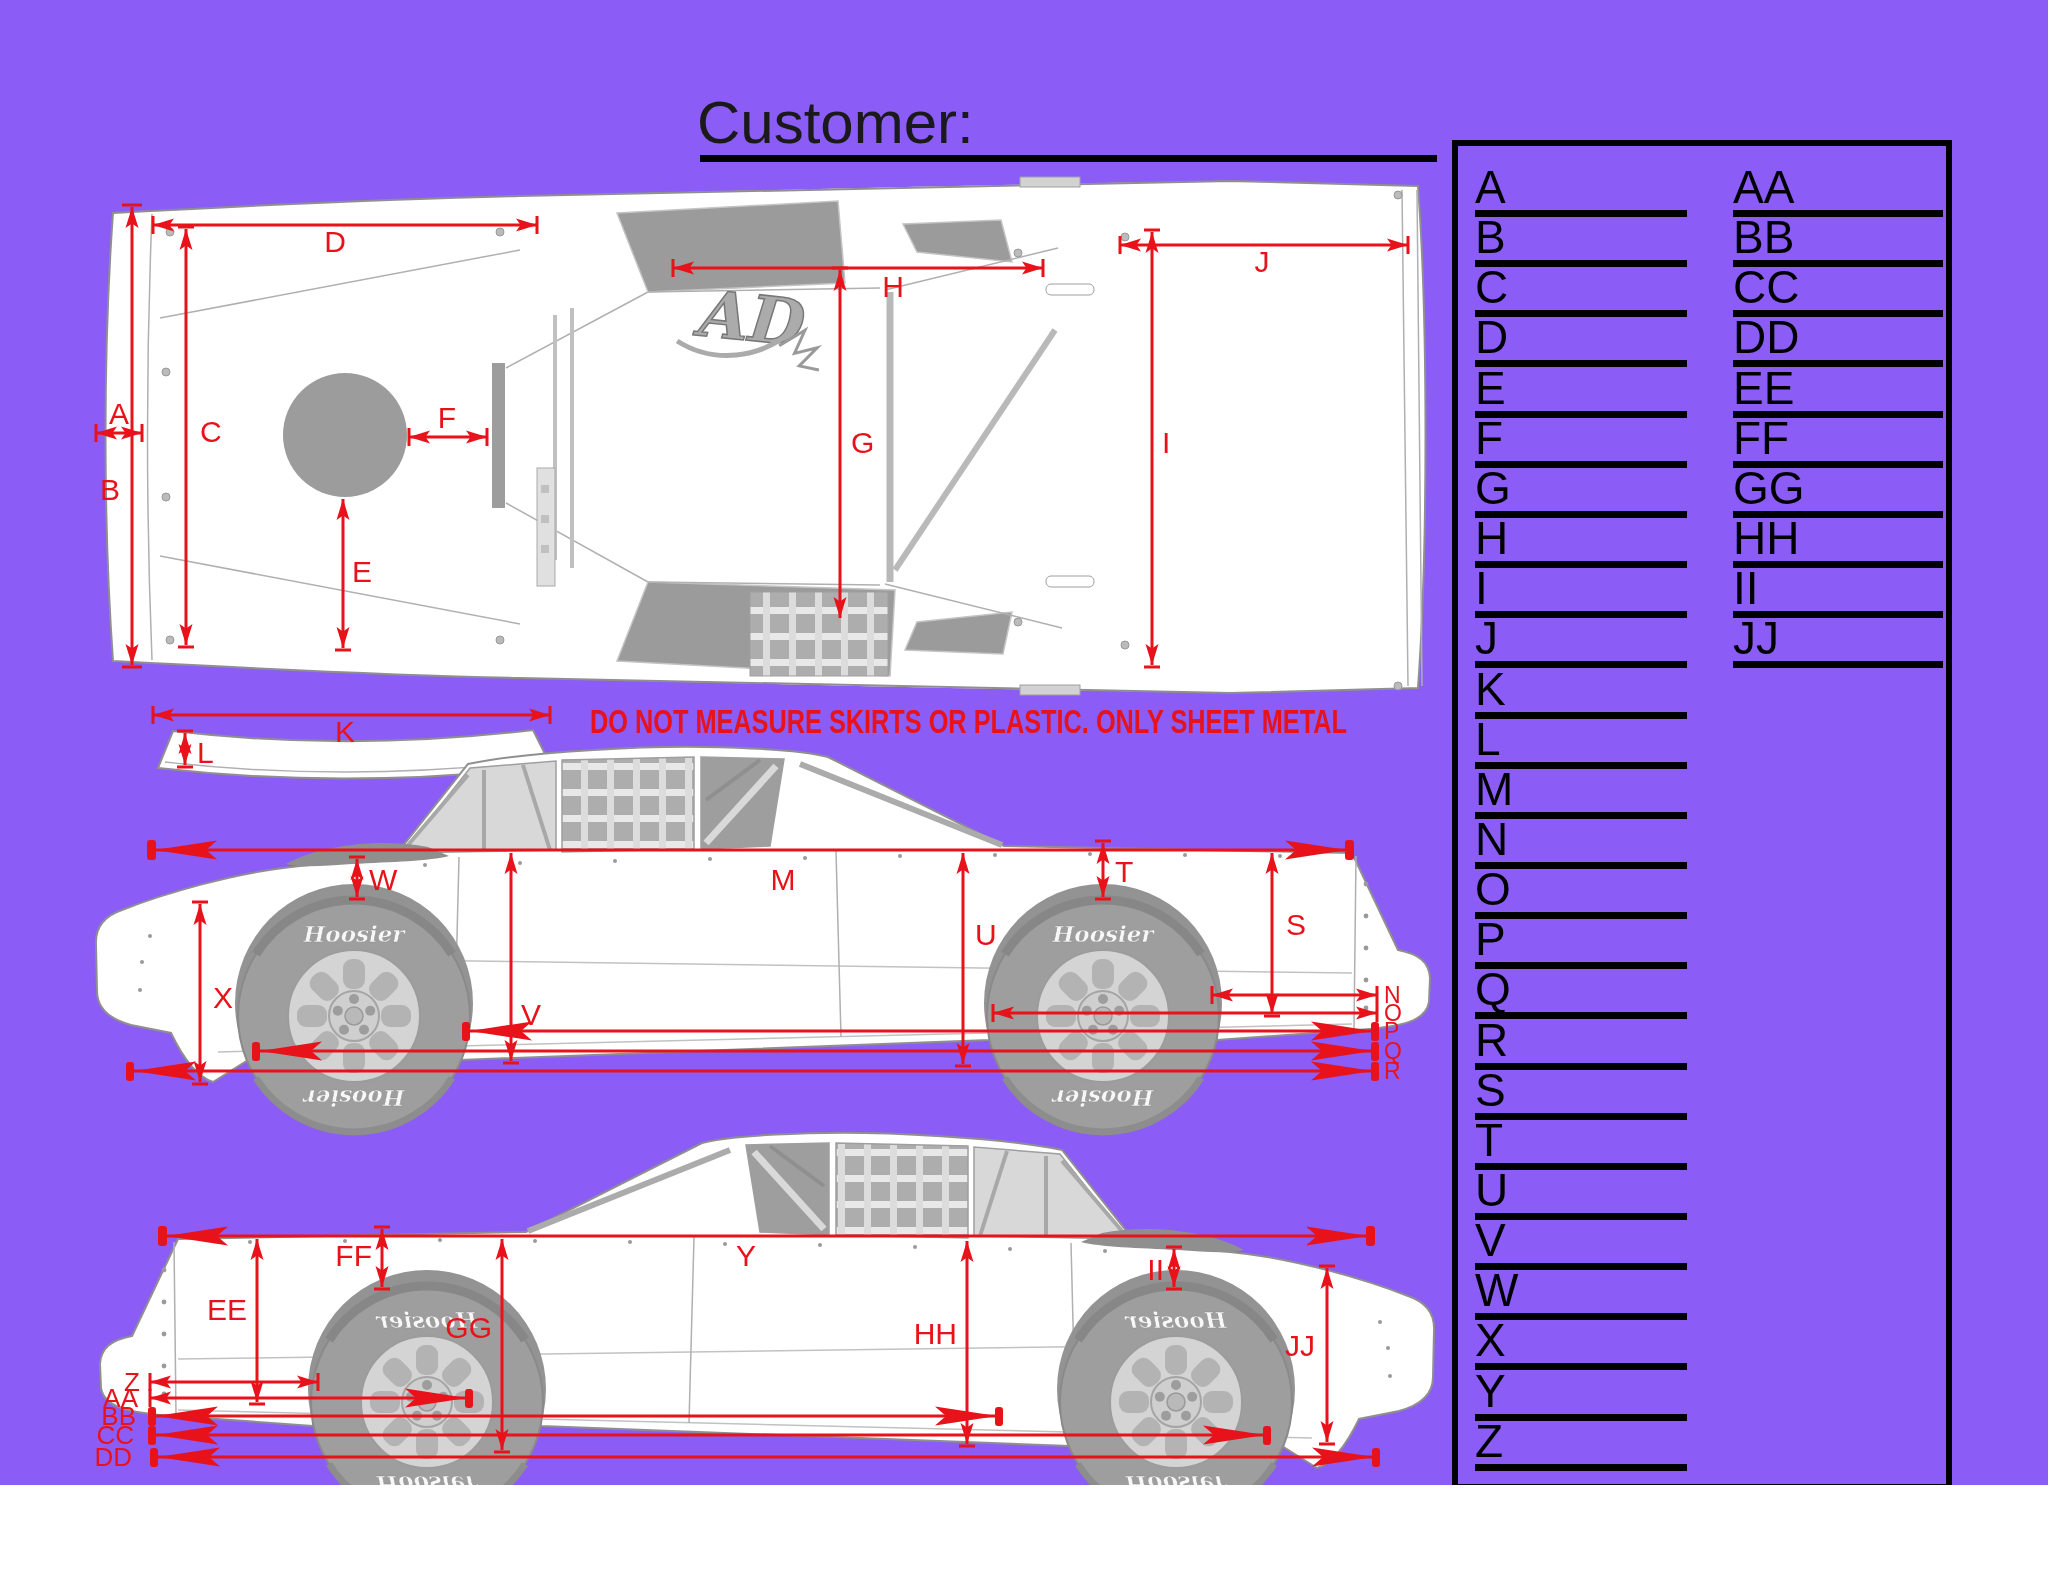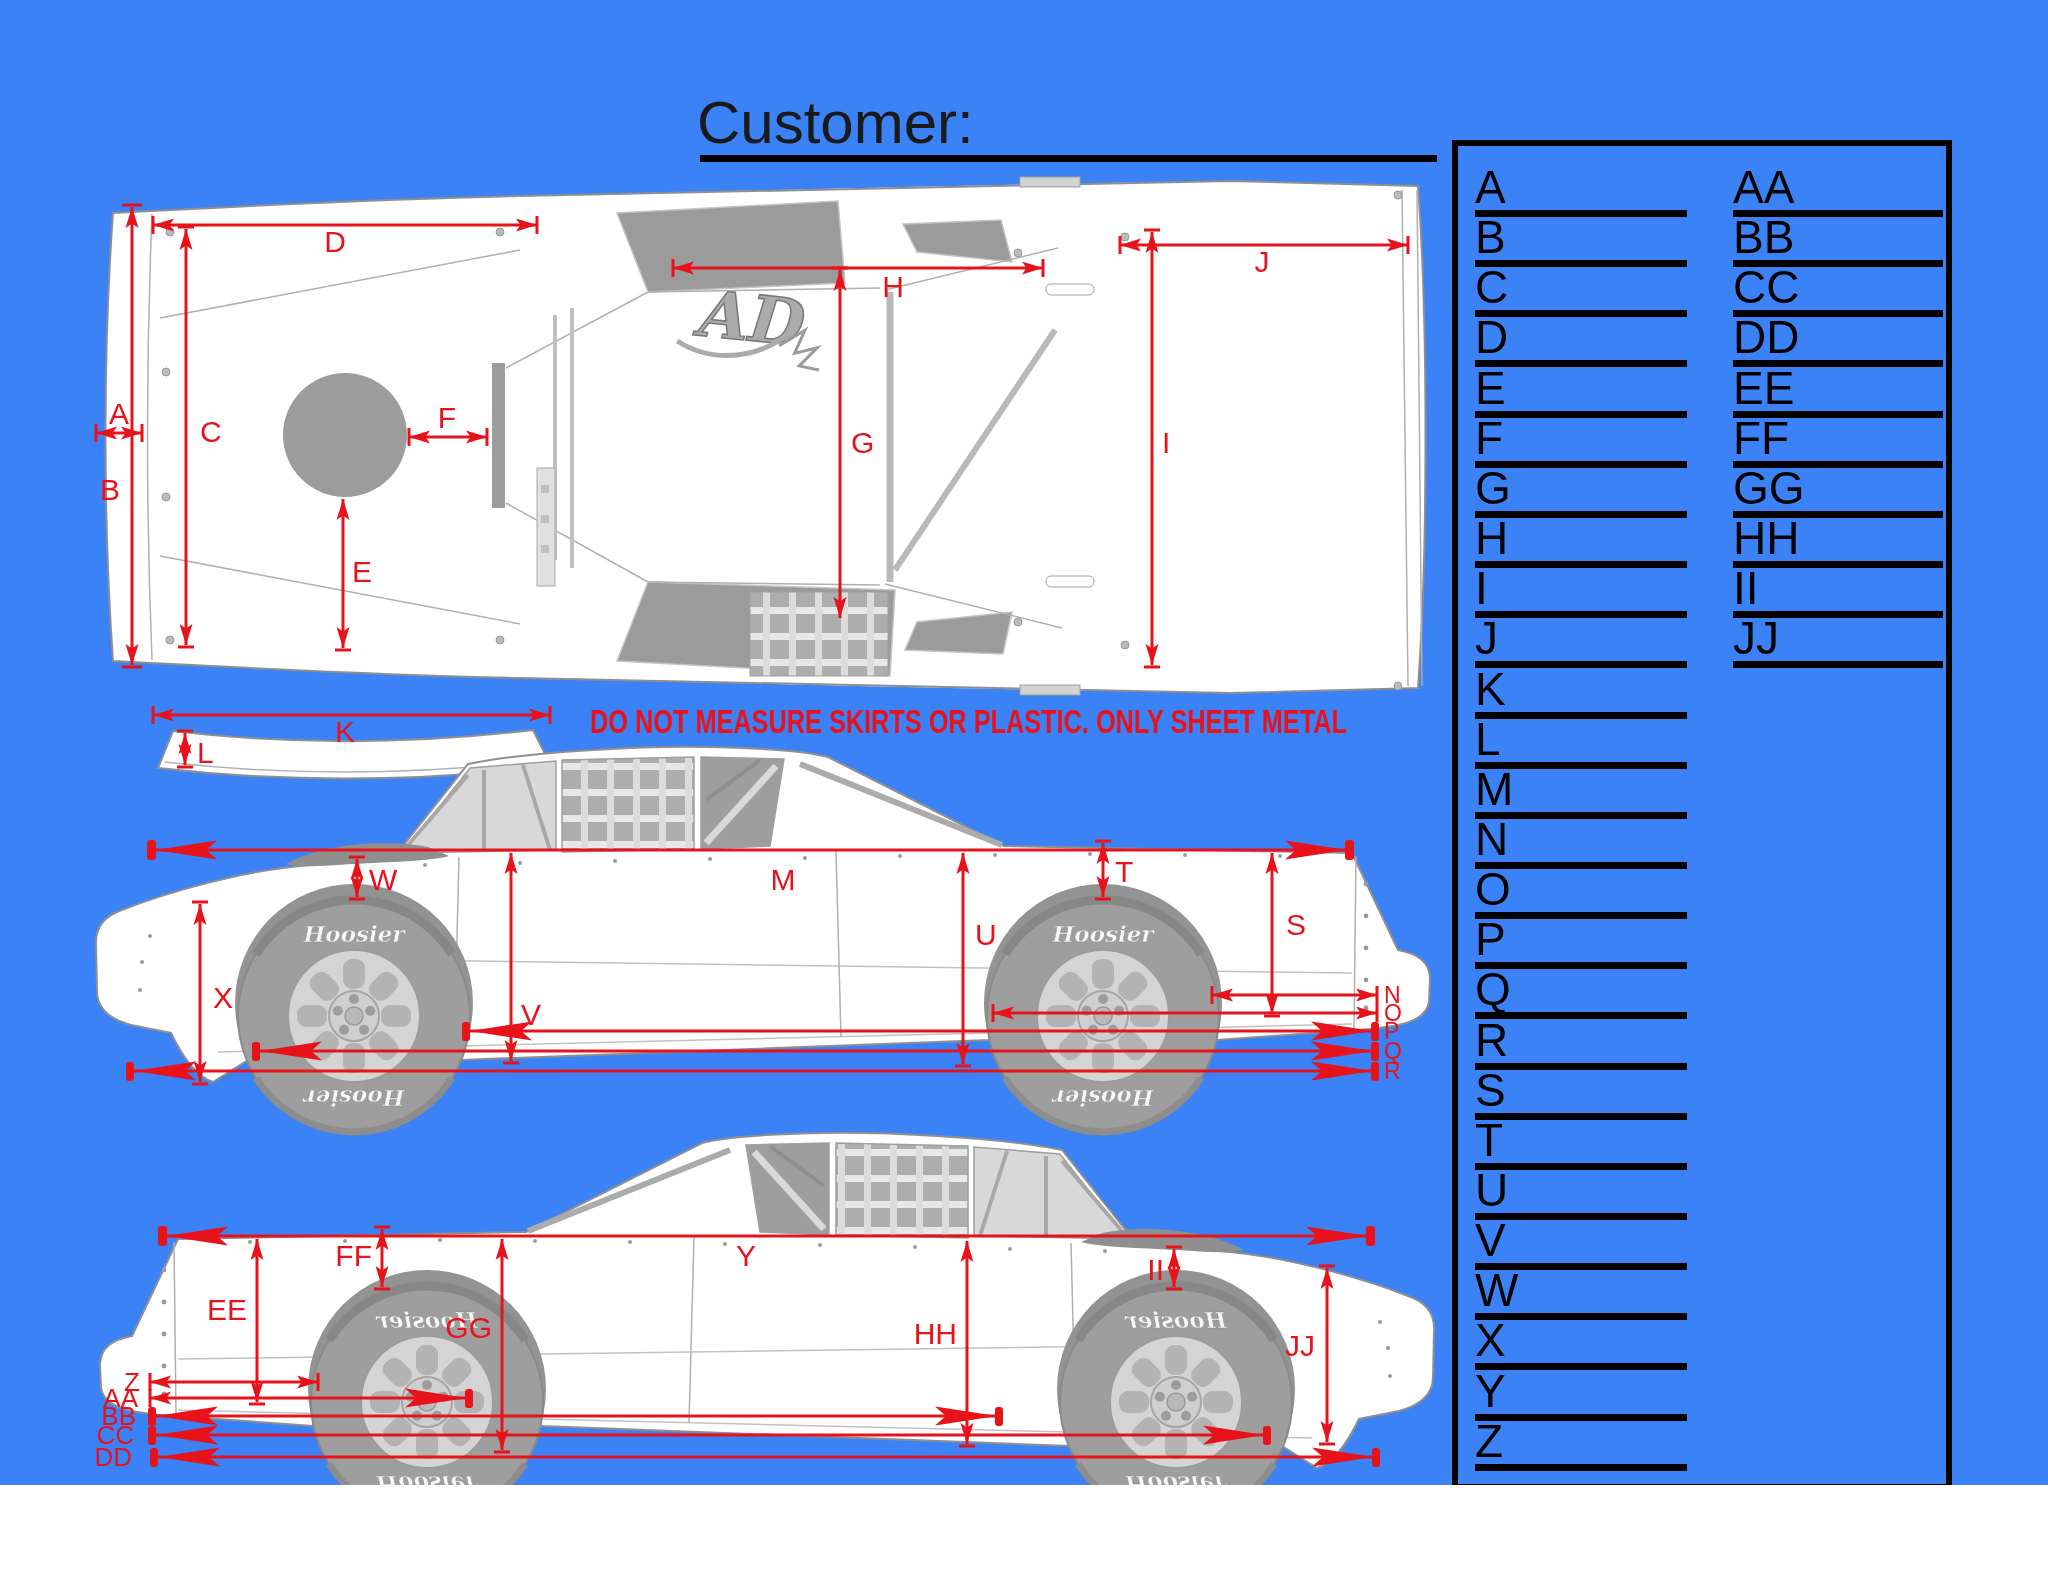--- a/index.html
+++ b/index.html
@@ -1,16 +1,16 @@
 <!DOCTYPE html>
 <html><head>
 <meta charset="utf-8">
 <style>
   html,body{margin:0;padding:0;background:#ffffff;}
-  .canvas{position:relative;width:2048px;height:1485px;background:#3b82f6;overflow:hidden;
+  .canvas{position:relative;width:2048px;height:1485px;background:#8b5cf6;overflow:hidden;
           font-family:"Liberation Sans",sans-serif;}
   
   .title{position:absolute;left:697px;top:88px;font-size:60px;color:#1a1a1a;letter-spacing:0;}
   .title-underline{position:absolute;left:700px;top:155px;width:737px;height:7px;background:#000;}
   
   .panel{position:absolute;left:1452px;top:140px;width:500px;height:1350px;border:6px solid #000;box-sizing:border-box;}
   .prow{position:absolute;height:54px;border-bottom:7px solid #000;}
   .prow-letter{position:absolute;left:0;bottom:-2px;font-size:46px;color:#000;line-height:50px;}
   
   .diagram{position:absolute;left:0;top:0;}

